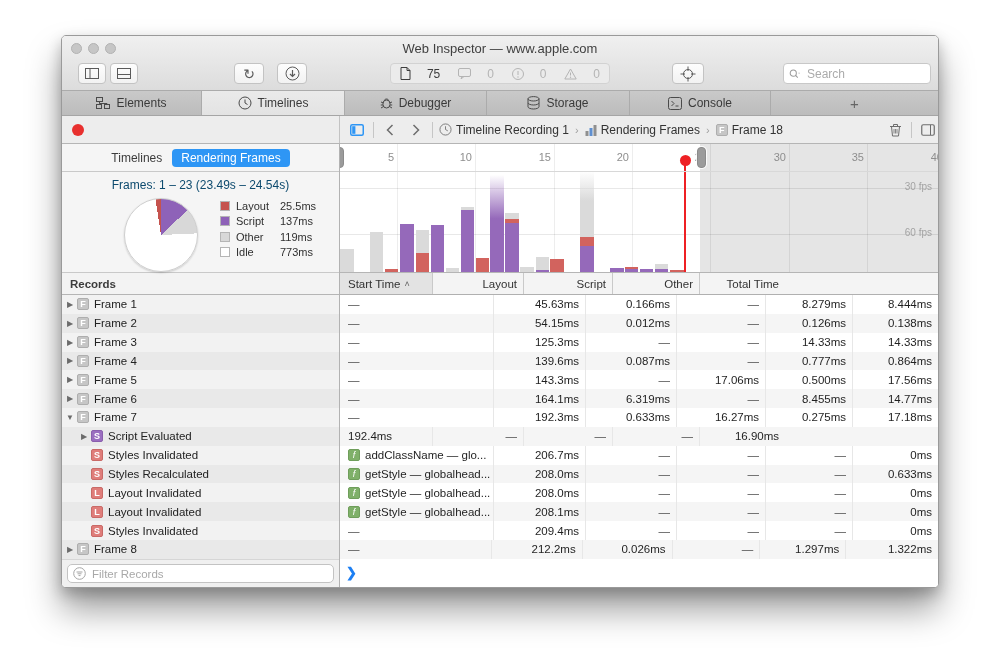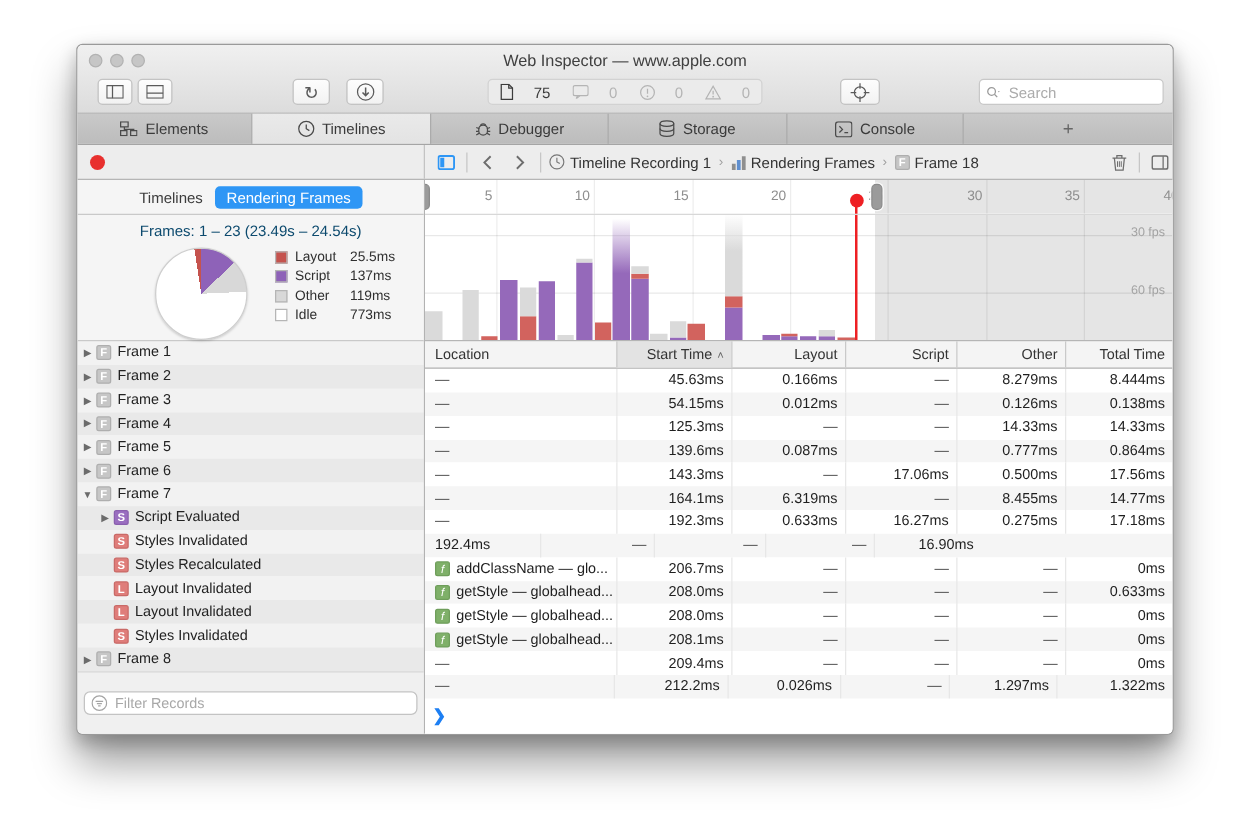--- a/index.html
+++ b/index.html
@@ -323,20 +323,21 @@
                 <span class="lname">Other</span>
                 <span class="lval">119ms</span>
               </div>
               <div class="lrow">
                 <span class="lsw" style="background:#ffffff"></span>
                 <span class="lname">Idle</span>
                 <span class="lval">773ms</span>
               </div>
             </div>
         </div>
+        <div class="records-header">Records</div>
         <div class="records-list" id="records">
             <div class="rrow" style="background: rgb(242, 242, 242); padding-left: 4px;">
               <span class="disc">▶</span>
               <span class="kicon" style="background:#c6c6c6;border:1px solid #aeaeae">F</span>
               <span>Frame 1</span>
             </div>
             <div class="rrow" style="background: rgb(233, 233, 233); padding-left: 4px;">
               <span class="disc">▶</span>
               <span class="kicon" style="background:#c6c6c6;border:1px solid #aeaeae">F</span>
               <span>Frame 2</span>
@@ -474,23 +475,20 @@
             <div class="bar-seg" style="left: 270px; width: 14px; bottom: 0px; height: 4px; background: rgb(149, 105, 186);"></div>
             <div class="bar-seg" style="left: 285px; width: 13px; bottom: 0px; height: 3px; background: rgb(149, 105, 186);"></div>
             <div class="bar-seg" style="left: 285px; width: 13px; bottom: 3px; height: 2px; background: rgb(210, 99, 94);"></div>
             <div class="bar-seg" style="left: 300px; width: 13px; bottom: 0px; height: 3px; background: rgb(149, 105, 186);"></div>
             <div class="bar-seg" style="left: 315px; width: 13px; bottom: 0px; height: 3px; background: rgb(149, 105, 186);"></div>
             <div class="bar-seg" style="left: 315px; width: 13px; bottom: 3px; height: 5px; background: rgb(218, 218, 218);"></div>
             <div class="bar-seg" style="left: 330px; width: 14px; bottom: 0px; height: 2px; background: rgb(210, 99, 94);"></div>
             <div class="ph-stem" style="left: 344px; top: 0px; height: 101px; background: rgb(238, 32, 36);"></div>
           </div>
         <div class="thead" id="thead">
-            <div class="th" style="width: 153px;">
-              <span>Location</span>
-            </div>
             <div class="th sorted" style="width: 92px;">
               <span>Start Time</span>
               <span class="sort-arrow">˄</span>
             </div>
             <div class="th" style="width: 91px;">
               <span>Layout</span>
             </div>
             <div class="th" style="width: 89px;">
               <span>Script</span>
             </div>

